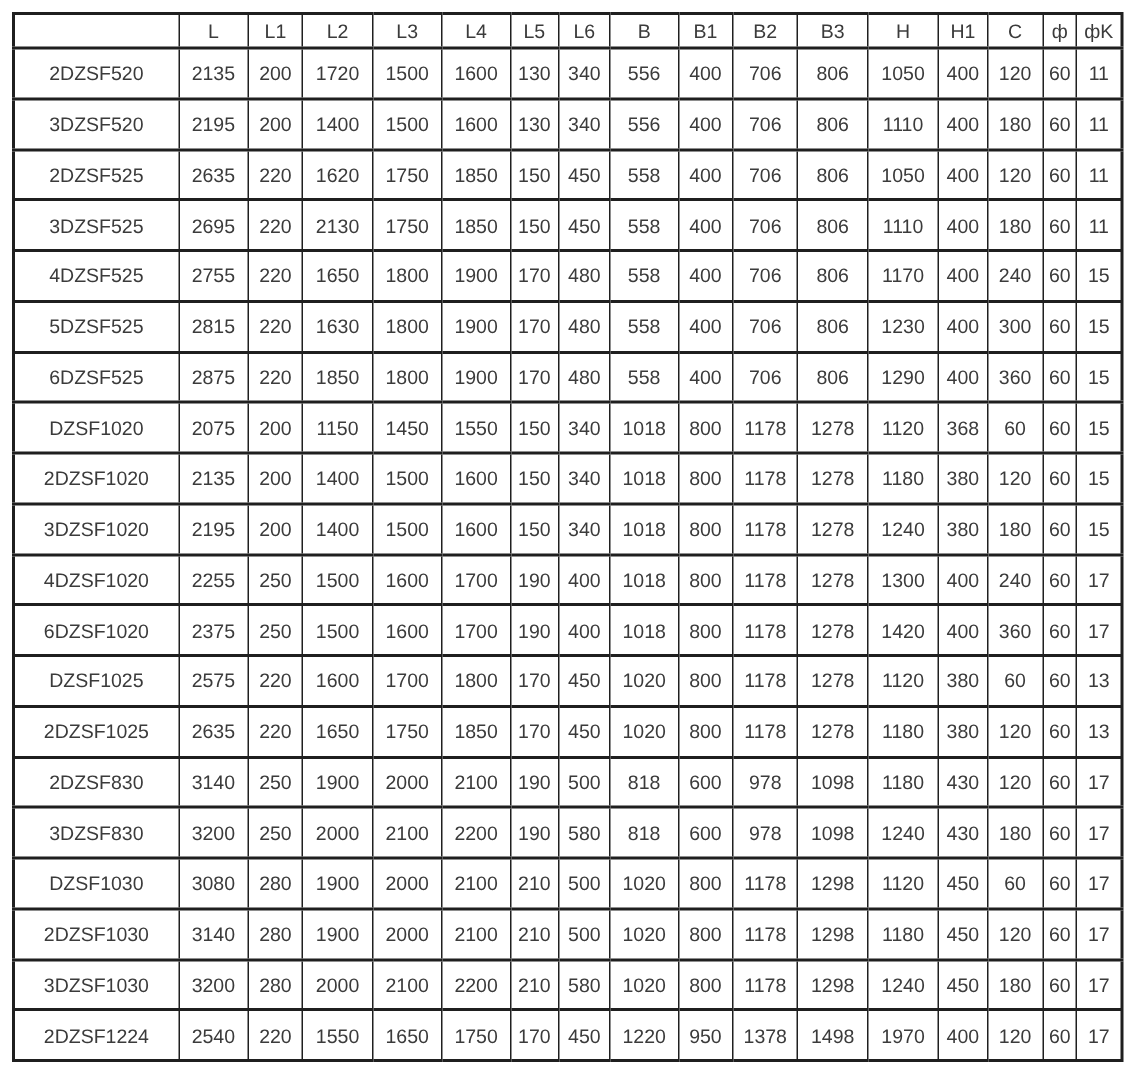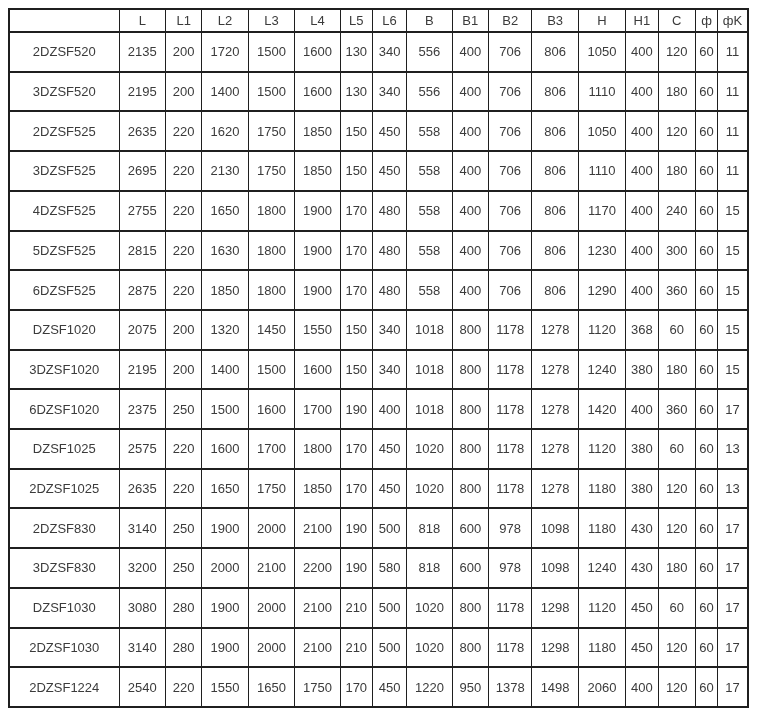--- a/index.html
+++ b/index.html
@@ -232,53 +232,91 @@
         <td>1290</td>
         <td>400</td>
         <td>360</td>
         <td>60</td>
         <td>15</td>
       </tr>
       <tr>
         <td>DZSF1020</td>
         <td>2075</td>
         <td>200</td>
-        <td>1320</td>
+        <td>1150</td>
         <td>1450</td>
         <td>1550</td>
         <td>150</td>
         <td>340</td>
         <td>1018</td>
         <td>800</td>
         <td>1178</td>
         <td>1278</td>
         <td>1120</td>
         <td>368</td>
         <td>60</td>
         <td>60</td>
         <td>15</td>
       </tr>
       <tr>
+        <td>2DZSF1020</td>
+        <td>2135</td>
+        <td>200</td>
+        <td>1400</td>
+        <td>1500</td>
+        <td>1600</td>
+        <td>150</td>
+        <td>340</td>
+        <td>1018</td>
+        <td>800</td>
+        <td>1178</td>
+        <td>1278</td>
+        <td>1180</td>
+        <td>380</td>
+        <td>120</td>
+        <td>60</td>
+        <td>15</td>
+      </tr>
+      <tr>
         <td>3DZSF1020</td>
         <td>2195</td>
         <td>200</td>
         <td>1400</td>
         <td>1500</td>
         <td>1600</td>
         <td>150</td>
         <td>340</td>
         <td>1018</td>
         <td>800</td>
         <td>1178</td>
         <td>1278</td>
         <td>1240</td>
         <td>380</td>
         <td>180</td>
         <td>60</td>
         <td>15</td>
+      </tr>
+      <tr>
+        <td>4DZSF1020</td>
+        <td>2255</td>
+        <td>250</td>
+        <td>1500</td>
+        <td>1600</td>
+        <td>1700</td>
+        <td>190</td>
+        <td>400</td>
+        <td>1018</td>
+        <td>800</td>
+        <td>1178</td>
+        <td>1278</td>
+        <td>1300</td>
+        <td>400</td>
+        <td>240</td>
+        <td>60</td>
+        <td>17</td>
       </tr>
       <tr>
         <td>6DZSF1020</td>
         <td>2375</td>
         <td>250</td>
         <td>1500</td>
         <td>1600</td>
         <td>1700</td>
         <td>190</td>
         <td>400</td>
@@ -400,32 +438,51 @@
         <td>800</td>
         <td>1178</td>
         <td>1298</td>
         <td>1180</td>
         <td>450</td>
         <td>120</td>
         <td>60</td>
         <td>17</td>
       </tr>
       <tr>
+        <td>3DZSF1030</td>
+        <td>3200</td>
+        <td>280</td>
+        <td>2000</td>
+        <td>2100</td>
+        <td>2200</td>
+        <td>210</td>
+        <td>580</td>
+        <td>1020</td>
+        <td>800</td>
+        <td>1178</td>
+        <td>1298</td>
+        <td>1240</td>
+        <td>450</td>
+        <td>180</td>
+        <td>60</td>
+        <td>17</td>
+      </tr>
+      <tr>
         <td>2DZSF1224</td>
         <td>2540</td>
         <td>220</td>
         <td>1550</td>
         <td>1650</td>
         <td>1750</td>
         <td>170</td>
         <td>450</td>
         <td>1220</td>
         <td>950</td>
         <td>1378</td>
         <td>1498</td>
-        <td>2060</td>
+        <td>1970</td>
         <td>400</td>
         <td>120</td>
         <td>60</td>
         <td>17</td>
       </tr>
     </tbody>
 </table>
 
 </body></html>

